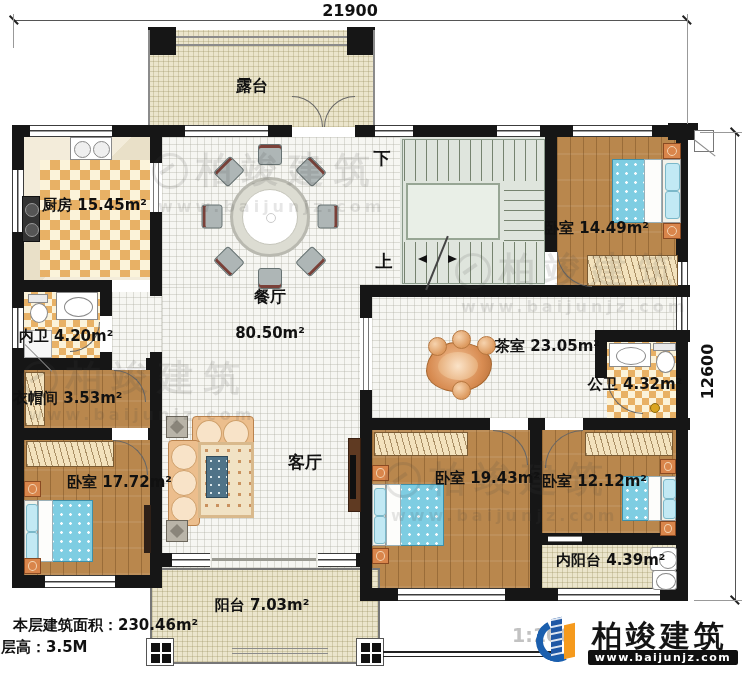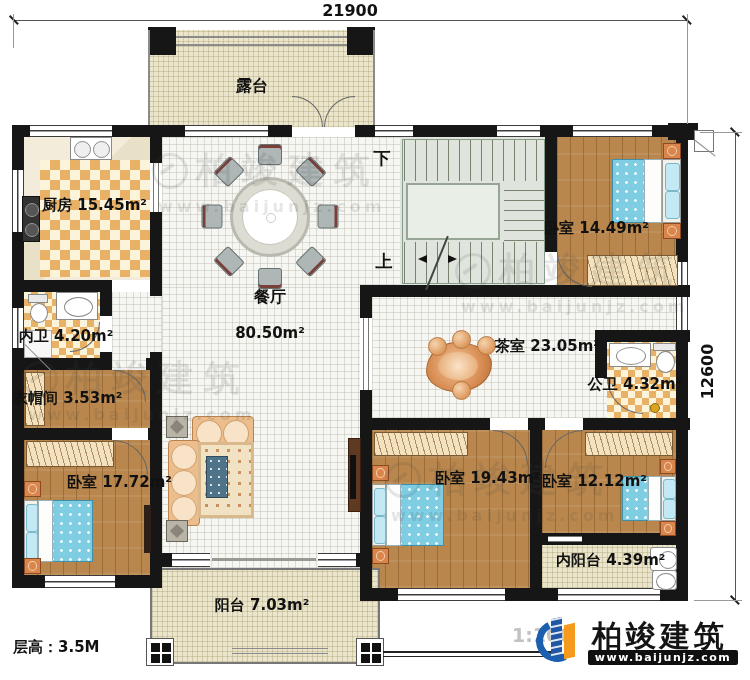--- a/index.html
+++ b/index.html
@@ -351,20 +351,21 @@
     <span class="area">23.05m²</span>
   </div>
   <div class="rlabel" style="left:585px;top:375px;width:100px">
     <span>公卫</span>
     <span class="area">4.32m²</span>
   </div>
   <div class="rlabel" style="left:67px;top:473px;width:100px">
     <span>卧室</span>
     <span class="area">17.72m²</span>
   </div>
+  <div class="rlabel" style="left:255px;top:452px;width:100px;font-size:17px">客厅</div>
   <div class="rlabel" style="left:435px;top:469px;width:100px">
     <span>卧室</span>
     <span class="area">19.43m²</span>
   </div>
   <div class="rlabel" style="left:542px;top:472px;width:100px">
     <span>卧室</span>
     <span class="area">12.12m²</span>
   </div>
   <div class="rlabel" style="left:556px;top:551px;width:100px">
     <span>内阳台</span>
@@ -381,21 +382,24 @@
   <div class="thin" style="left:13px;top:14px;width:1px;height:34px;background:#999"></div>
   <div class="thin" style="left:687px;top:14px;width:1px;height:110px;background:#999"></div>
   <div class="dimtext" style="left:317px;top:1px;width:66px;text-align:center">21900</div>
   <div class="thin" style="left:735px;top:133px;width:1px;height:468px;background:#555"></div>
   <div class="tick" style="left:729px;top:131px"></div>
   <div class="tick" style="left:729px;top:599px"></div>
   <div class="thin" style="left:700px;top:132px;width:42px;height:1px;background:#999"></div>
   <div class="thin" style="left:694px;top:600px;width:48px;height:1px;background:#999"></div>
   <div class="dimtext" style="left:672px;top:362px;width:70px;text-align:center;transform:rotate(-90deg)">12600</div>
 
-  <div class="footer-line" style="left:13px;top:638px">
+  <div class="footer-line" style="left:13px;top:616px">
+    <span>本层建筑面积：</span><span>230.46m²</span>
+  </div>
+  <div class="footer-line" style="left:1px;top:638px">
     <span>层高：</span><span>3.5M</span>
   </div>
 
   <div class="thin" style="left:383px;top:651px;width:178px;height:2px;background:#222"></div>
   <div class="thin" style="left:383px;top:656px;width:178px;height:1px;background:#222"></div>
   <div class="abs" style="left:512px;top:624px;font-weight:700;font-size:19px;color:#c2c2c2">1:100</div>
   <div class="abs" style="left:536px;top:612px;width:52px;height:56px">
     <div class="abs" style="left:0;top:8px;width:42px;height:42px;border:7px solid #1b5fae;border-top-color:transparent;border-right-color:transparent;border-radius:50%;transform:rotate(18deg);box-sizing:border-box"></div>
     <div class="abs" style="left:15px;top:6px;width:11px;height:38px;background:#1f57a5;transform:skewY(-12deg);background-image:linear-gradient(rgba(255,255,255,.85) 2px,transparent 2px);background-size:100% 7px"></div>
     <div class="abs" style="left:28px;top:12px;width:11px;height:34px;background:#f59a1d;transform:skewY(-12deg)"></div>

